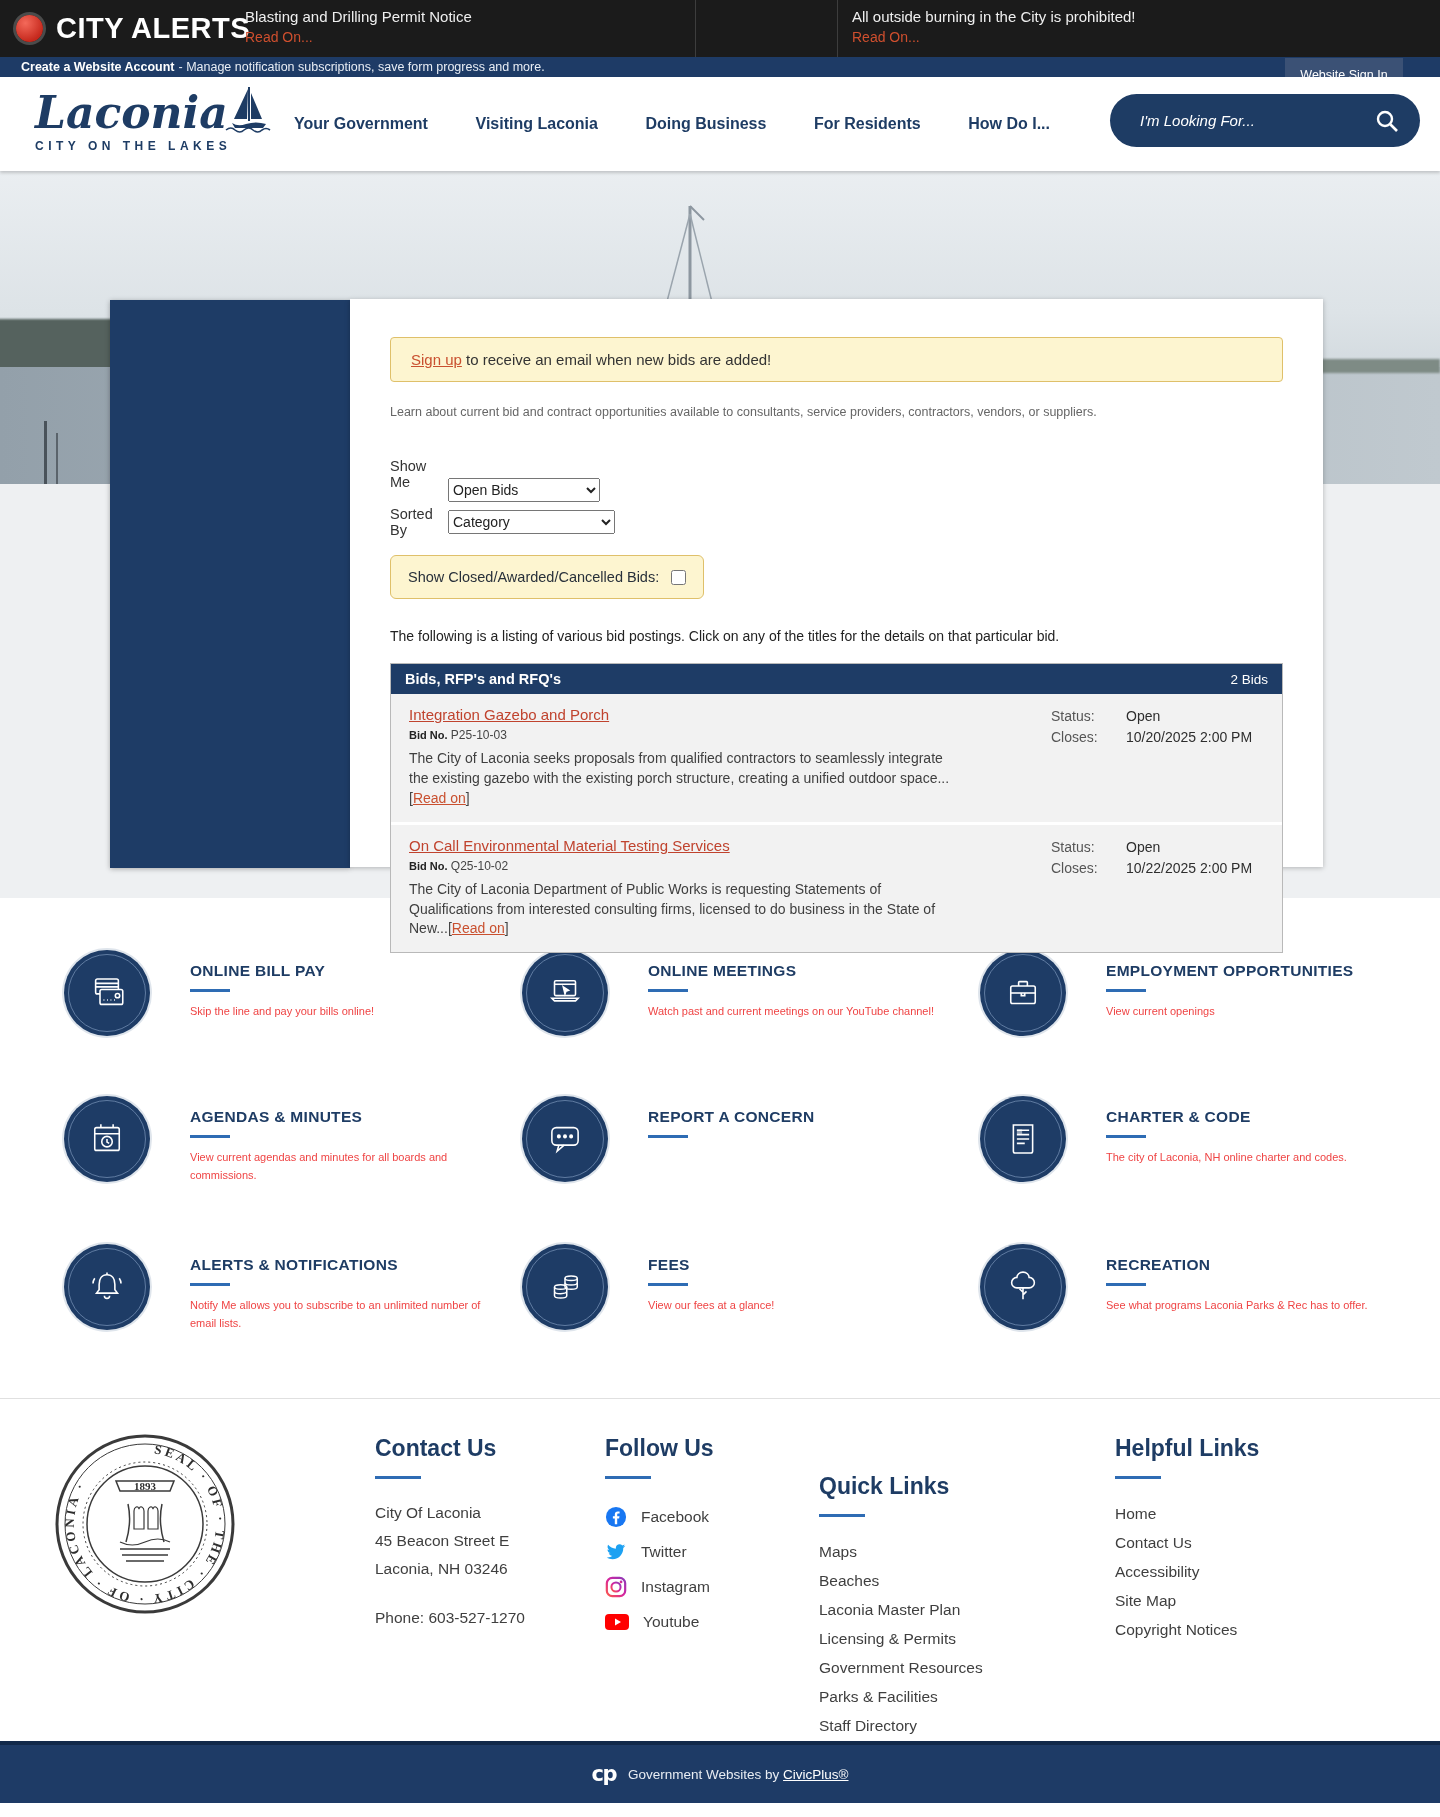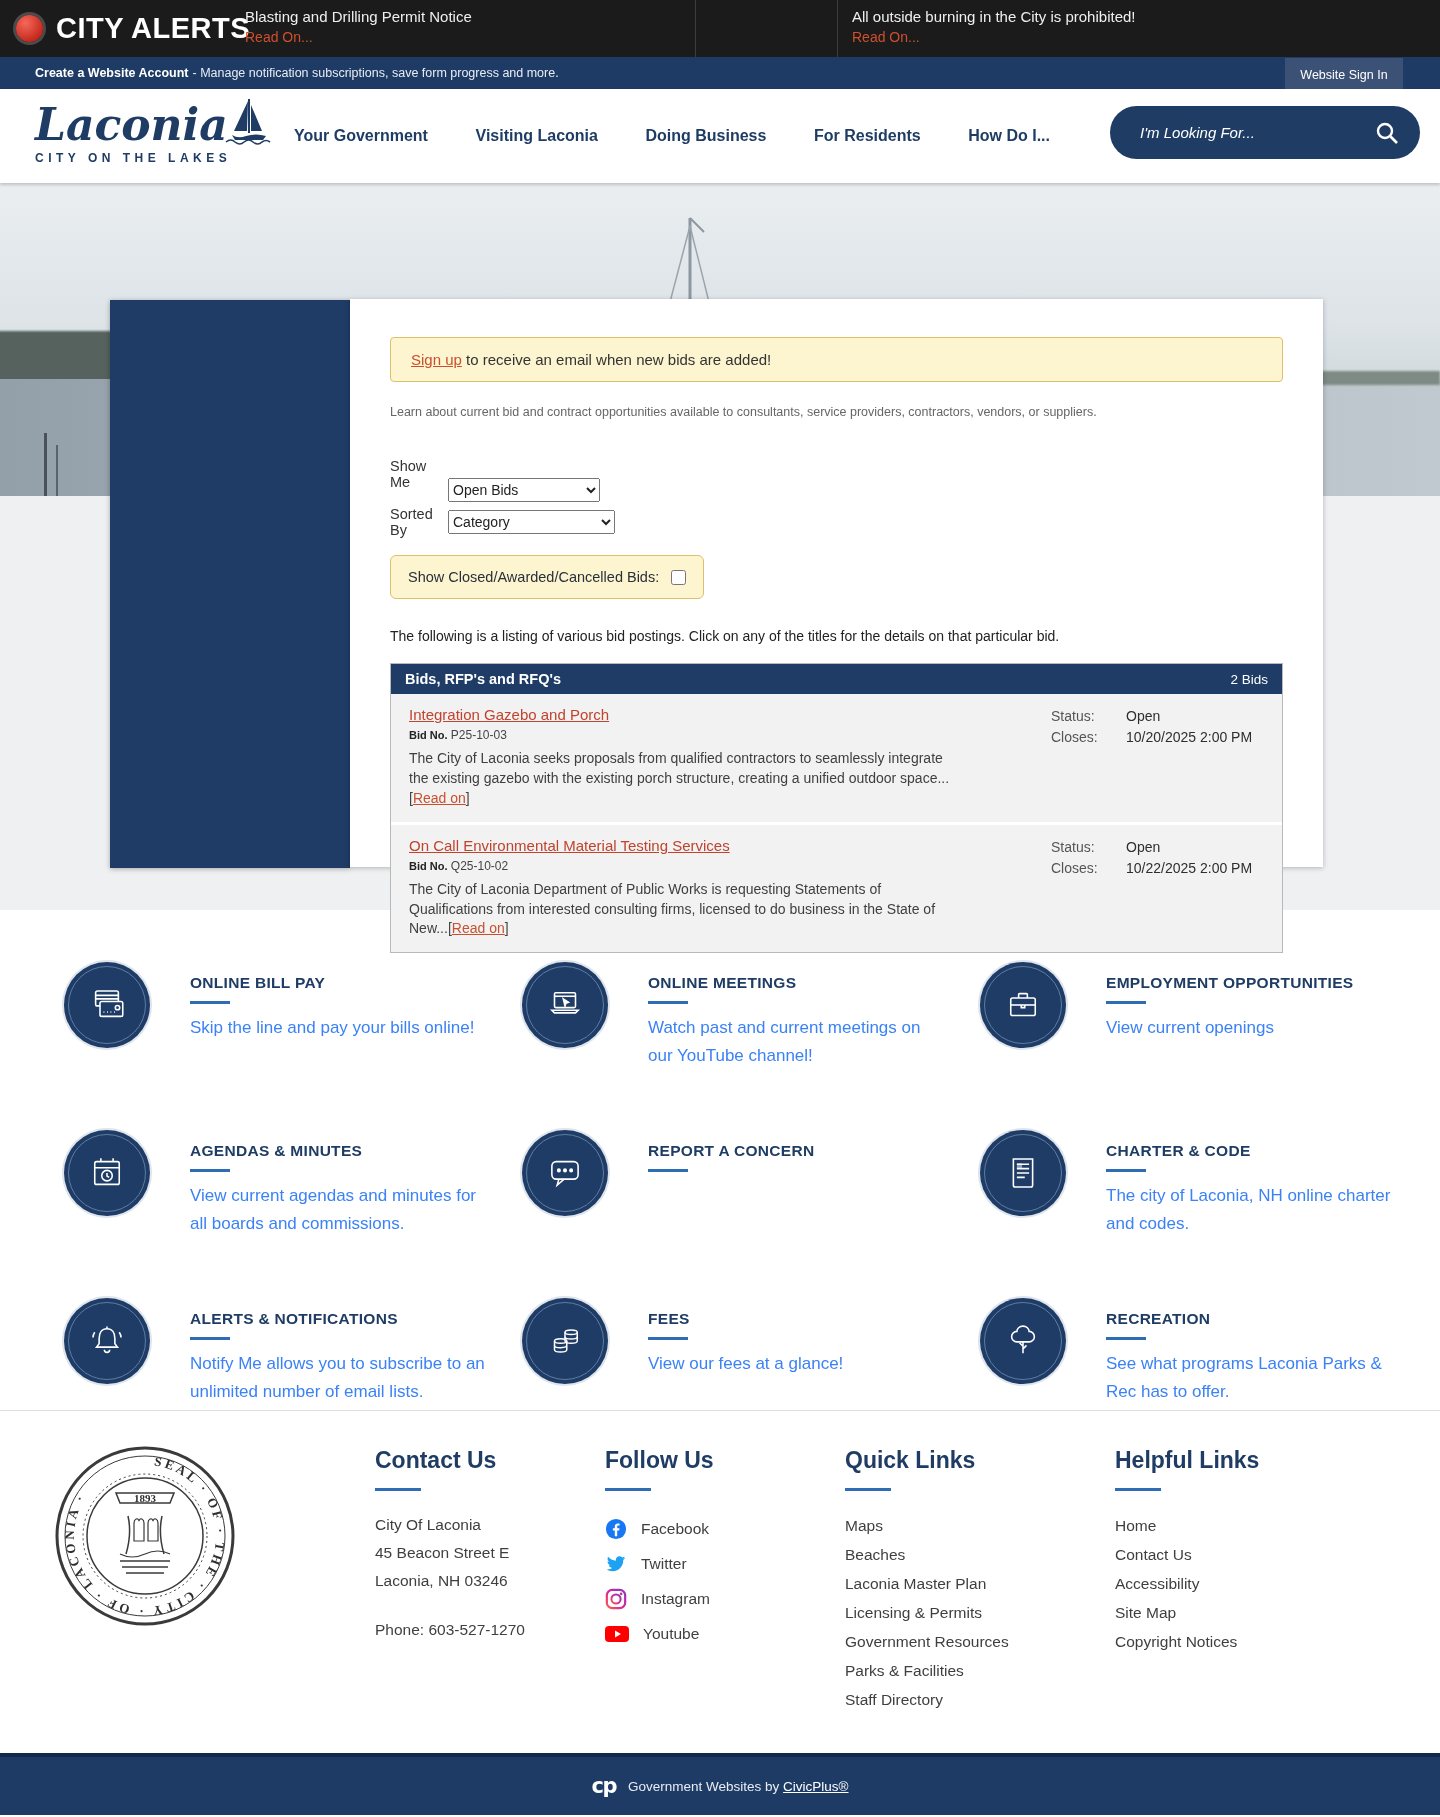--- a/index.html
+++ b/index.html
@@ -15,22 +15,22 @@
   .alert-dot { width:27px; height:27px; border-radius:50%;
     background:radial-gradient(circle at 35% 30%, #f4695a, #c5281c 72%);
     box-shadow:0 0 0 3px #4b4b4b; }
   .alert-word { color:#fff; font-size:29px; font-weight:700; letter-spacing:0.5px; }
   .alert-item { position:absolute; top:7px; line-height:20px; }
   .alert-item .t { color:#efefef; font-size:15px; }
   .alert-item .r { color:#cf4f2e; font-size:14px; text-decoration:none; cursor:pointer; }
   .alert-div { position:absolute; top:0; bottom:0; width:1px; background:#3d3d3d; }
 
   
-  .account-bar { height:32px; background:#1e3b66; color:#fff; display:flex; align-items:center;
-    font-size:12.5px; padding-left:35px; position:relative; }
+  .account-bar { height:20px; background:#1e3b66; color:#fff; display:flex; align-items:center;
+    font-size:12.5px; padding-left:21px; position:relative; }
   .account-bar b { margin-right:4px; }
   .account-rest { color:#e8edf4; }
   .signin-btn { position:absolute; right:37px; top:1px; height:33px; width:118px;
     background:#3b5175; color:#fff; font-size:12.5px; display:flex; align-items:center;
     justify-content:center; cursor:pointer; border:none; }
 
   
   .header { height:94px; background:#fff; position:relative; box-shadow:0 2px 3px rgba(0,0,0,.18); z-index:5;padding-left:48px; }
   .logo { position:absolute; left:35px; top:6px; color:#1e3c64; cursor:pointer; }
   .logo-script { font-family:"DejaVu Serif", serif; font-style:italic; font-weight:700; font-size:44px; line-height:48px; }
@@ -64,21 +64,21 @@
   .features { height:500px; background:#ffffff; padding:52px 0 0 64px; }
   .features-grid { display:grid; grid-template-columns:458px 458px 458px; row-gap:60px; }
   .tile { display:flex; }
   .tile-circle { width:86px; height:86px; border-radius:50%; background:#1e3c66; flex:0 0 86px;
     display:flex; align-items:center; justify-content:center; position:relative; cursor:pointer;
     box-shadow:0 0 0 2px #dfe5ec; }
   .tile-circle::after { content:""; position:absolute; inset:4px; border:1.5px solid rgba(150,175,210,.55); border-radius:50%; }
   .tile-text { margin-left:40px; padding-top:12px; }
   .tile-title { font-size:15.5px; font-weight:700; color:#1e3c64; letter-spacing:.3px; cursor:pointer; }
   .tile-rule { width:40px; height:3px; background:#2e6cb4; margin:9px 0 10px; }
-  .tile-desc { font-size:17px; color:#3b82f6; line-height:1.65; max-width:296px; }
+  .tile-desc { font-size:11px; color:#ef4444; line-height:1.65; max-width:296px; }
 
   
   .side-box { position:absolute; left:110px; top:300px; width:240px; height:568px;
     background:#1e3c66; box-shadow:0 1px 5px rgba(0,0,0,.3); z-index:4; }
   .card { position:absolute; left:350px; top:299px; width:973px; height:568px; background:#fff;
     box-shadow:0 1px 5px rgba(0,0,0,.25); z-index:4; padding:38px 40px; }
 
   .signup-box { border:1px solid #dfc06a; background:#fdf5d0; border-radius:4px;
     padding:13px 20px; font-size:15px; color:#333; margin-bottom:23px; }
   .link-red { color:#c9502f; text-decoration:underline; cursor:pointer; }
@@ -112,21 +112,21 @@
   .bid-status { position:absolute; left:660px; top:12px; font-size:14px; line-height:21px;
     display:grid; grid-template-columns:75px auto; }
   .bid-status .lab { color:#555; }
   .bid-status .val { color:#2e2e2e; }
 
   
   .footer { height:343px; background:#fff; border-top:1px solid #e0e0e0; position:relative; }
   .seal { position:absolute; left:50px; top:30px; }
   .fcol { position:absolute; top:36px; }
   .fcol-contact { left:375px; } .fcol-follow { left:605px; }
-  .fcol-quick  { left:845px; }  .fcol-helpful { left:1115px; }
+  .fcol-quick  { left:819px;margin-top:38px; }  .fcol-helpful { left:1115px; }
   .fcol-h { font-size:23px; font-weight:700; color:#1e3c64; }
   .fcol-rule { width:46px; height:3px; background:#2e6cb4; margin:14px 0 20px; }
   .contact-line { font-size:15.5px; color:#3f3f3f; line-height:28px; }
   .contact-phone { font-size:15.5px; color:#3f3f3f; margin-top:26px; }
   .flist div { font-size:15.5px; color:#3f3f3f; line-height:29px; cursor:pointer; }
   .social-row { display:flex; align-items:center; gap:14px; height:35px; cursor:pointer; }
   .social-row span { font-size:15.5px; color:#3f3f3f; }
 
   
   .bottom-bar { height:62px; background:#1e3b66; border-top:4px solid #12294a;

